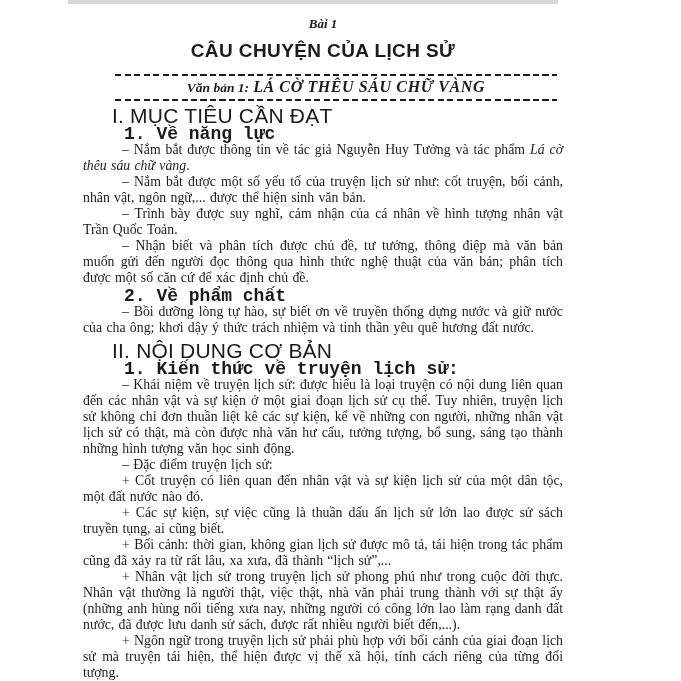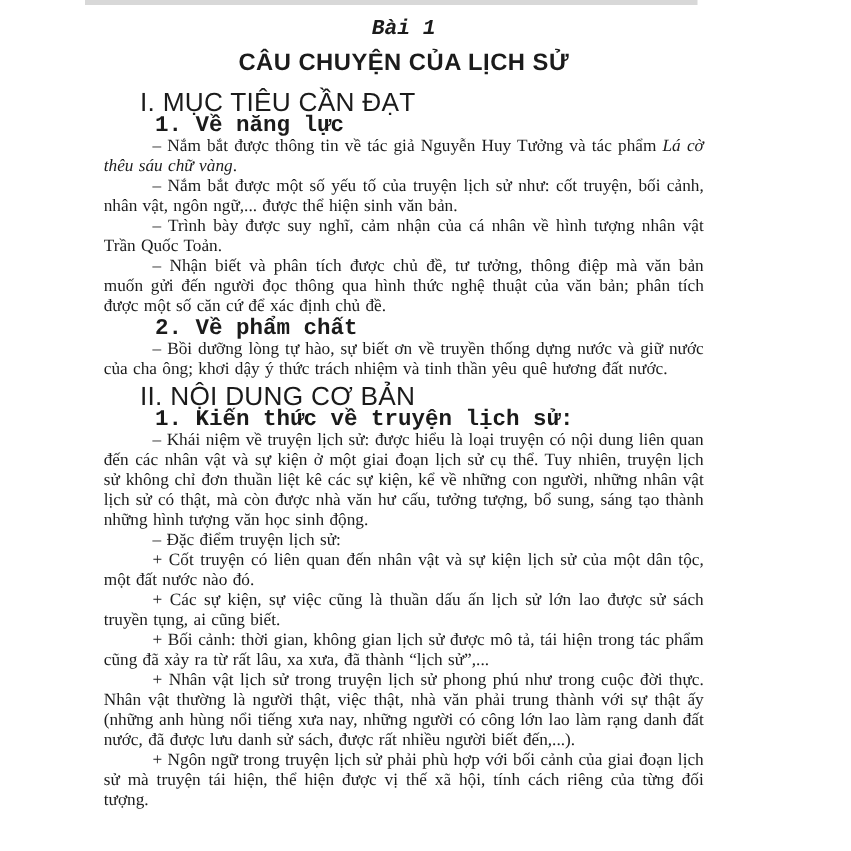--- a/index.html
+++ b/index.html
@@ -13,23 +13,23 @@
   }
   .page-edge{
     position:absolute;top:0;left:68px;width:490px;height:4px;
     background:#d8d8d8;
   }
   .content{
     position:absolute;left:83px;top:12px;width:480px;
   }
   .lesson-label{
     text-align:center;
-    font-family:Liberation Mono, monospace;
+    font-family:Liberation Serif, serif;
     font-style:italic;font-weight:bold;
-    font-size:17px;line-height:20px;
+    font-size:13px;line-height:20px;
     margin:2px 0 0 0;
   }
   .lesson-title{
     text-align:center;
     font-family:"Liberation Sans", sans-serif;
     font-weight:bold;font-size:19px;line-height:22px;
     letter-spacing:.4px;
     margin:6px 0 12px 0;
   }
   .banner{
@@ -76,20 +76,28 @@
 </head>
 <body>
 
 <div class="page-edge"></div>
 
 <div class="content">
 
   <div class="lesson-label">Bài 1</div>
   <div class="lesson-title">CÂU CHUYỆN CỦA LỊCH SỬ</div>
 
+  <div class="banner">
+    <div class="dash-rule"></div>
+    <div class="banner-text">
+      <span class="banner-prefix">Văn bản 1:</span>
+      <span class="banner-title">LÁ CỜ THÊU SÁU CHỮ VÀNG</span>
+    </div>
+    <div class="dash-rule"></div>
+  </div>
 
   <div class="sechead">I. MỤC TIÊU CẦN ĐẠT</div>
 
   <div class="subhead">1. Về năng lực</div>
 
   <p class="p"><span>– Nắm bắt được thông tin về tác giả Nguyễn Huy Tưởng và tác phẩm </span><em>Lá cờ thêu sáu chữ vàng</em><span>.</span></p>
 
   <p class="p">– Nắm bắt được một số yếu tố của truyện lịch sử như: cốt truyện, bối cảnh, nhân vật, ngôn ngữ,... được thể hiện sinh văn bản.</p>
 
   <p class="p">– Trình bày được suy nghĩ, cảm nhận của cá nhân về hình tượng nhân vật Trần Quốc Toản.</p>

